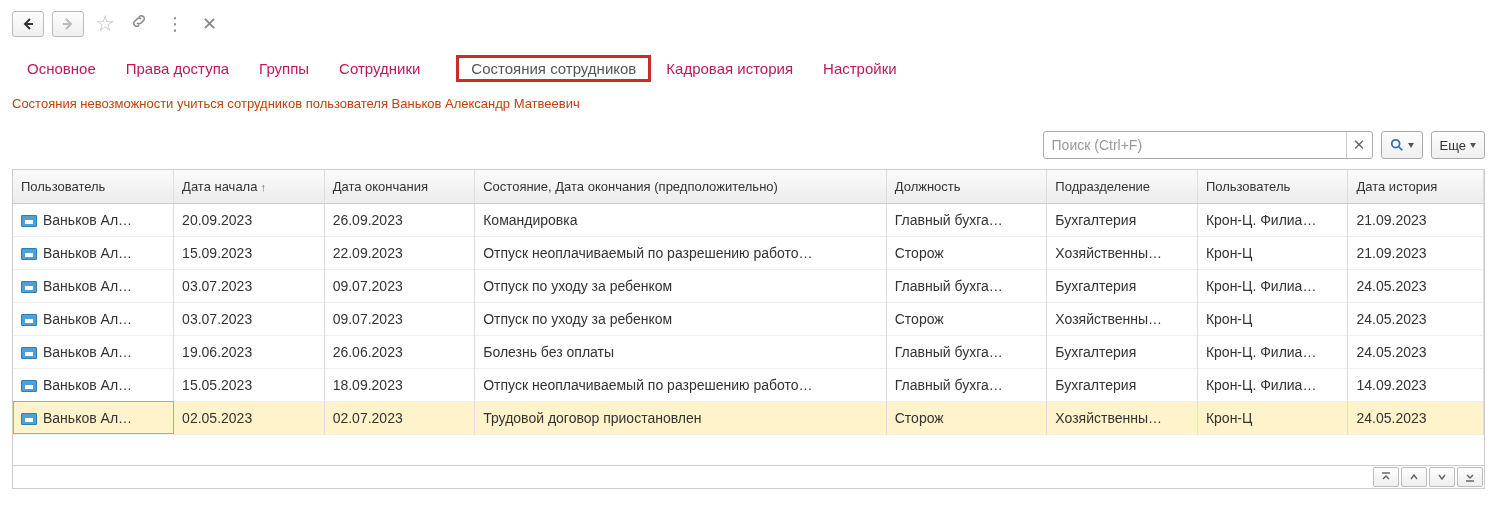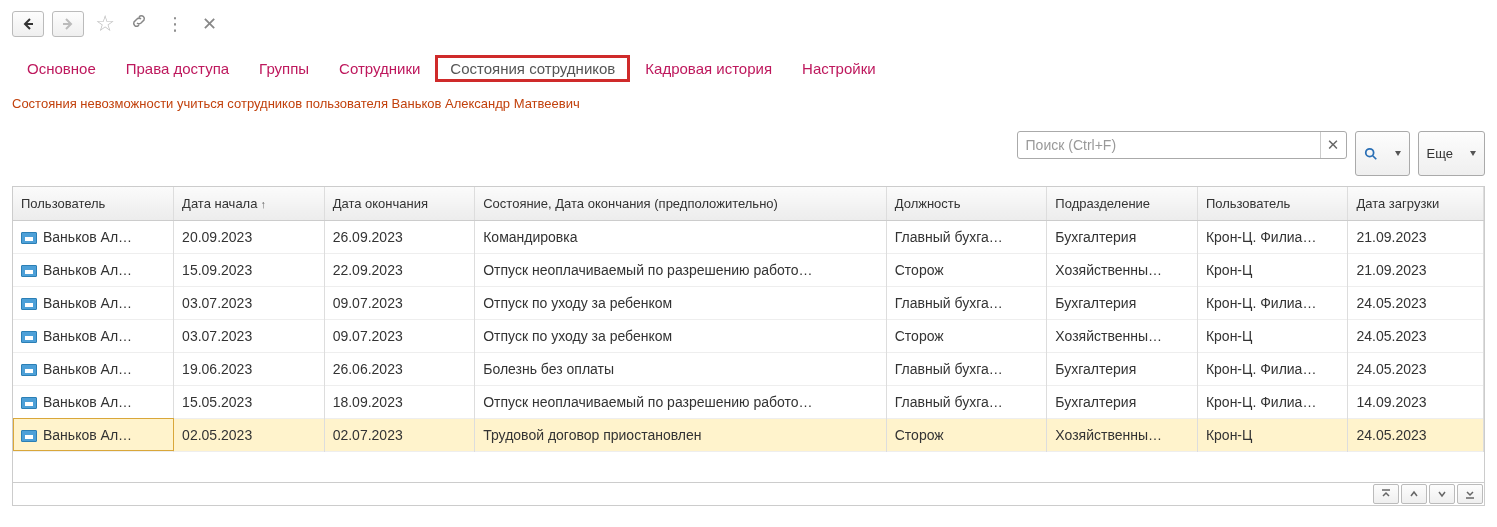--- a/index.html
+++ b/index.html
@@ -43,20 +43,21 @@
     padding: 4px 14px;
     color: #be185d;
     cursor: pointer;
     font-size: 15px;
     border:1px solid transparent;
   }
   .tab.highlight {
     border: 3px solid #cf2a2a;
     color: #555;
     padding: 2px 12px;
+    margin-left: 21px;
   }
   .section-title {
     font-size: 13px;
     color: #c2410c;
     margin-bottom: 20px;
   }
   .toolbar {
     display:flex;
     justify-content:flex-end;
     gap:8px;
@@ -75,24 +76,24 @@
     border:none; outline:none;
     flex:1; padding:0 8px; font-size:14px;
     color:#333; background:transparent;
   }
   .search-wrap input::placeholder { color:#999; }
   .clear-btn {
     width:26px; height:26px; border:none; border-left:1px solid #ccc;
     background:transparent; color:#666; cursor:pointer; font-size:15px;
   }
   .tool-btn {
-    height:45px; padding:0 8px;
+    height:28px; padding:0 8px;
     border:1px solid #aaa; border-radius:3px;
     background:linear-gradient(#fdfdfd,#efefef);
-    cursor:pointer; display:flex; align-items:center; gap:17px;
+    cursor:pointer; display:flex; align-items:center; gap:4px;
     color:#333; font-size:13px;
   }
   .search-icon-btn svg { width:14px; height:14px; }
   .caret {
     width:0;height:0;border-left:3px solid transparent;border-right:3px solid transparent;border-top:5px solid #555;
   }
   .table-wrap {
     border:1px solid #ccc;
     overflow:hidden;
   }
@@ -223,21 +224,21 @@
   </colgroup>
   <thead>
     <tr>
       <th><span>Пользователь</span></th>
       <th><span>Дата начала</span><span class="sort-arrow">↑</span></th>
       <th><span>Дата окончания</span></th>
       <th><span>Состояние, Дата окончания (предположительно)</span></th>
       <th><span>Должность</span></th>
       <th><span>Подразделение</span></th>
       <th><span>Пользователь</span></th>
-      <th><span>Дата загрузки</span></th>
+      <th><span>Дата история</span></th>
     </tr>
   </thead>
   <tbody id="tbody">
         <tr>
           <td class="first-cell"><span class="row-icon"></span><span>Ваньков Ал…</span></td>
           <td>20.09.2023</td>
           <td>26.09.2023</td>
           <td>Командировка</td>
           <td>Главный бухга…</td>
           <td>Бухгалтерия</td>

